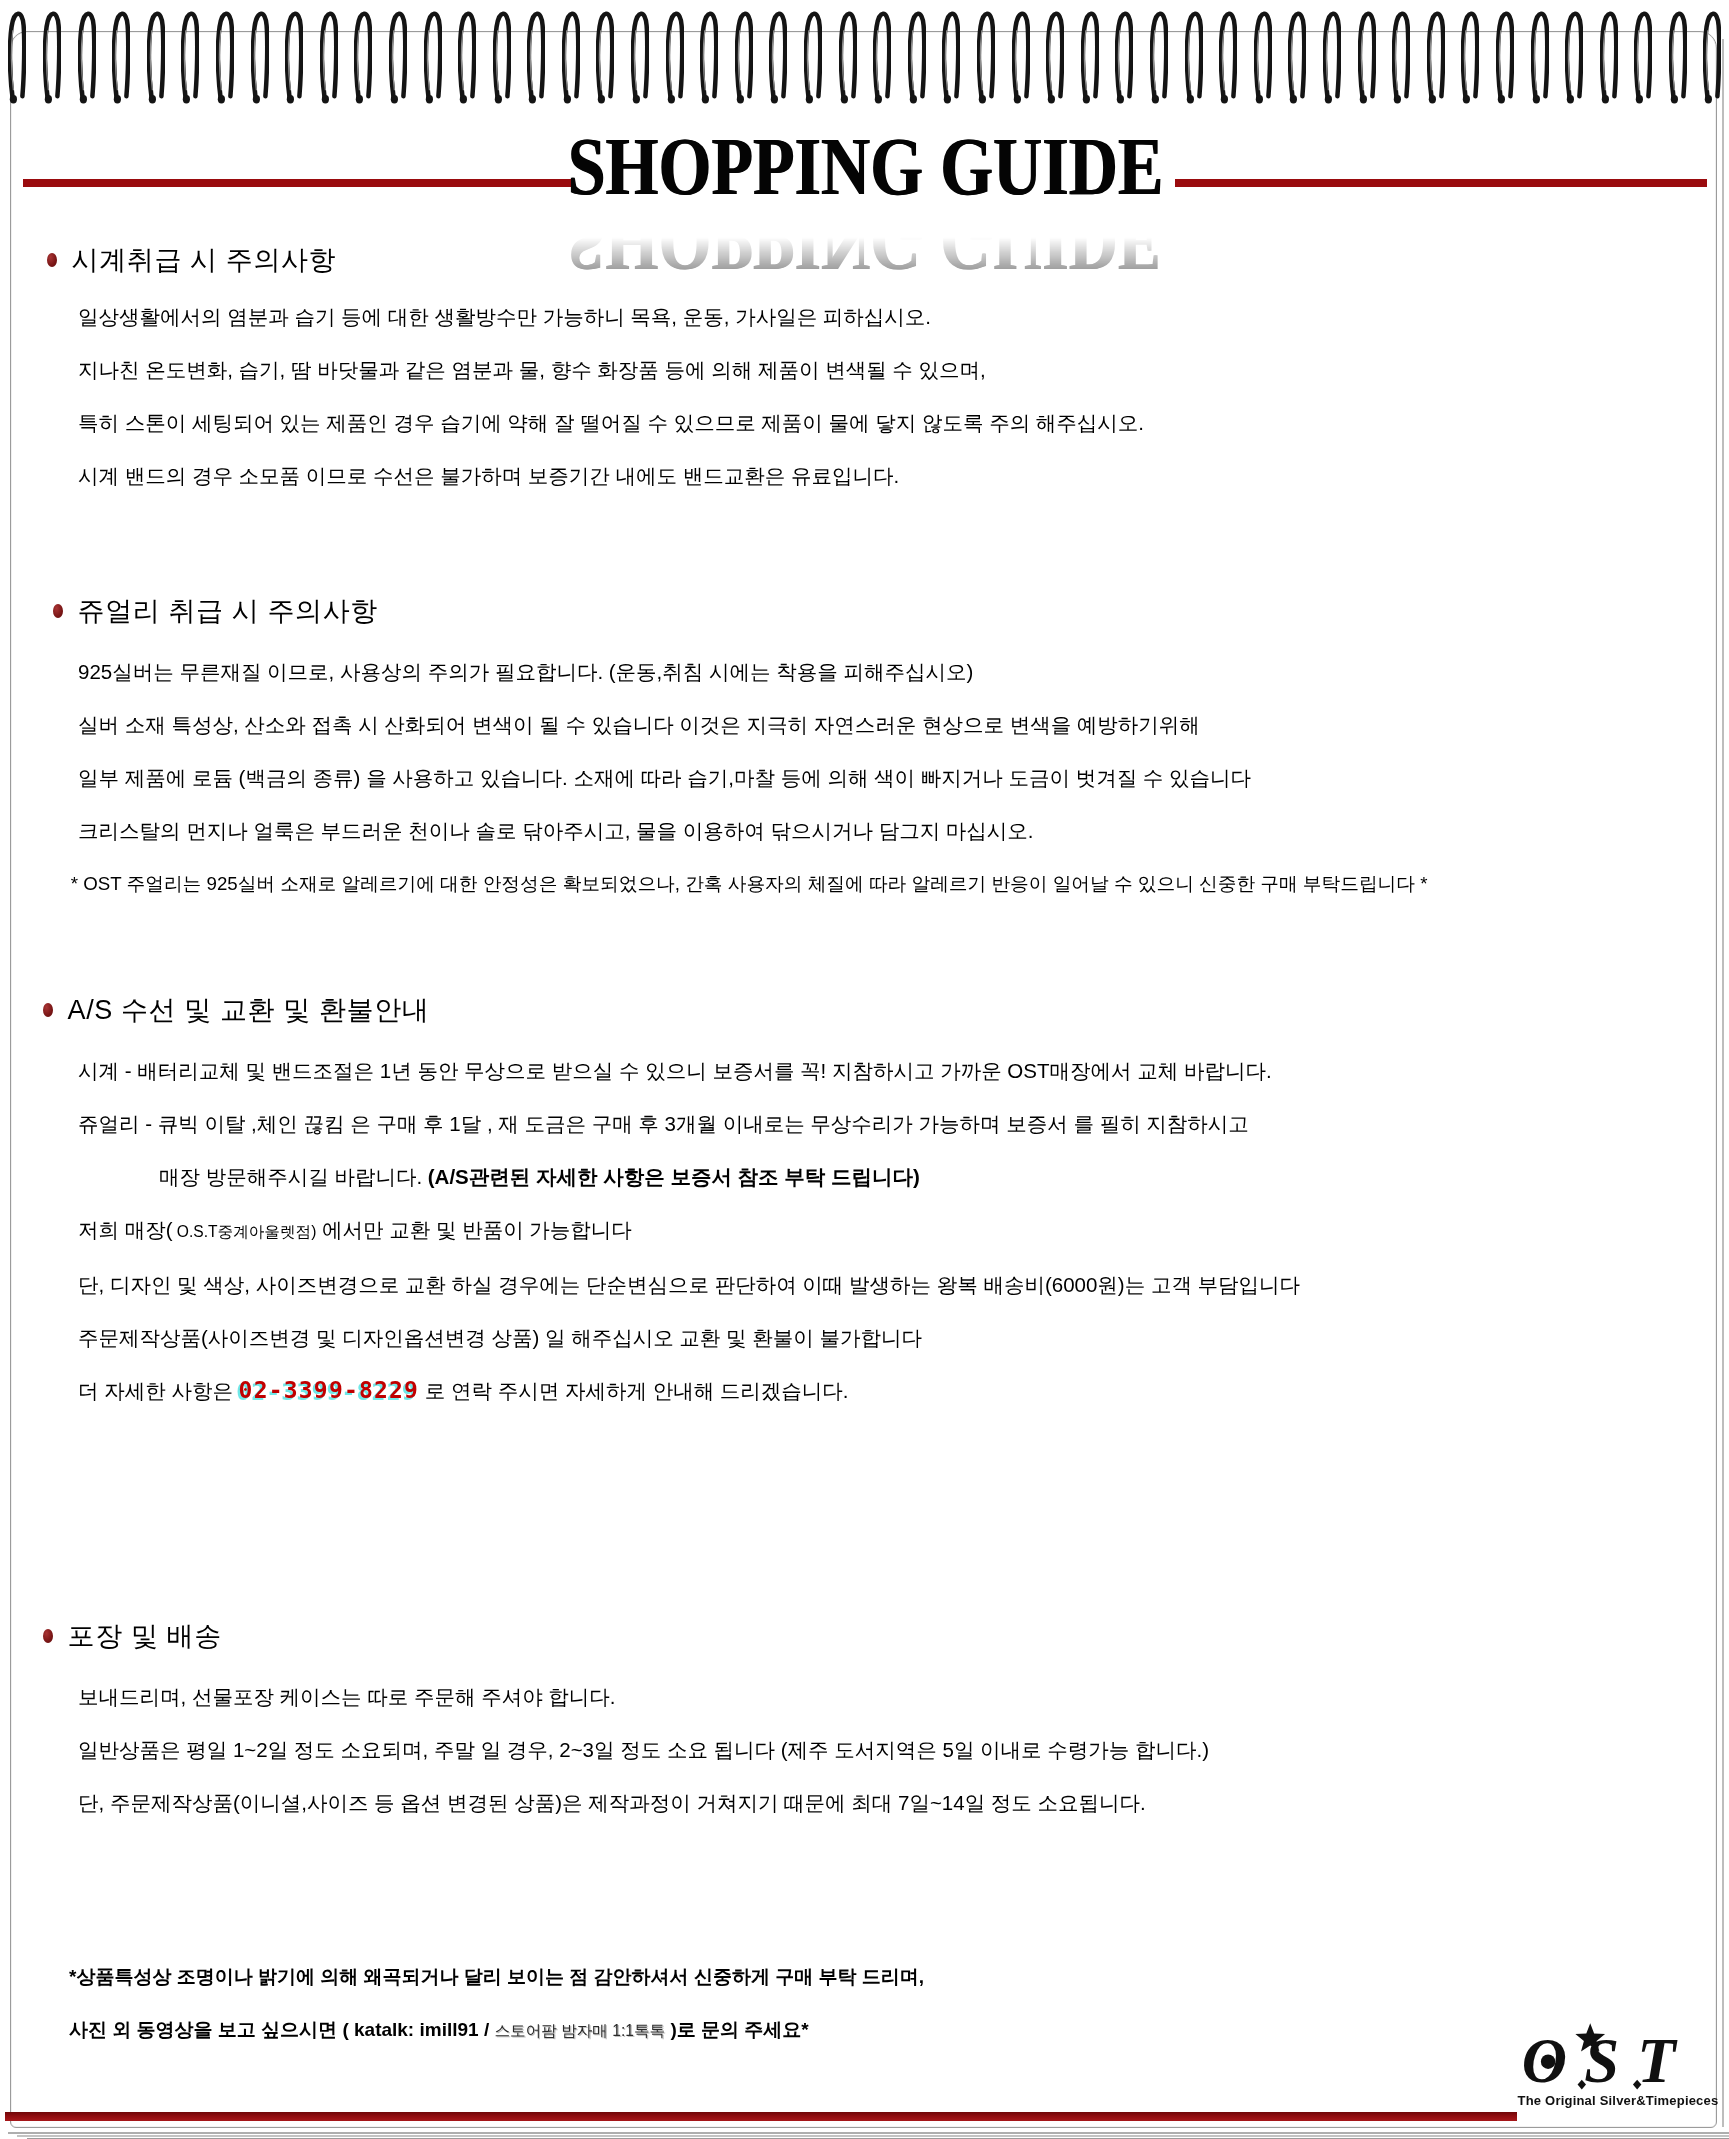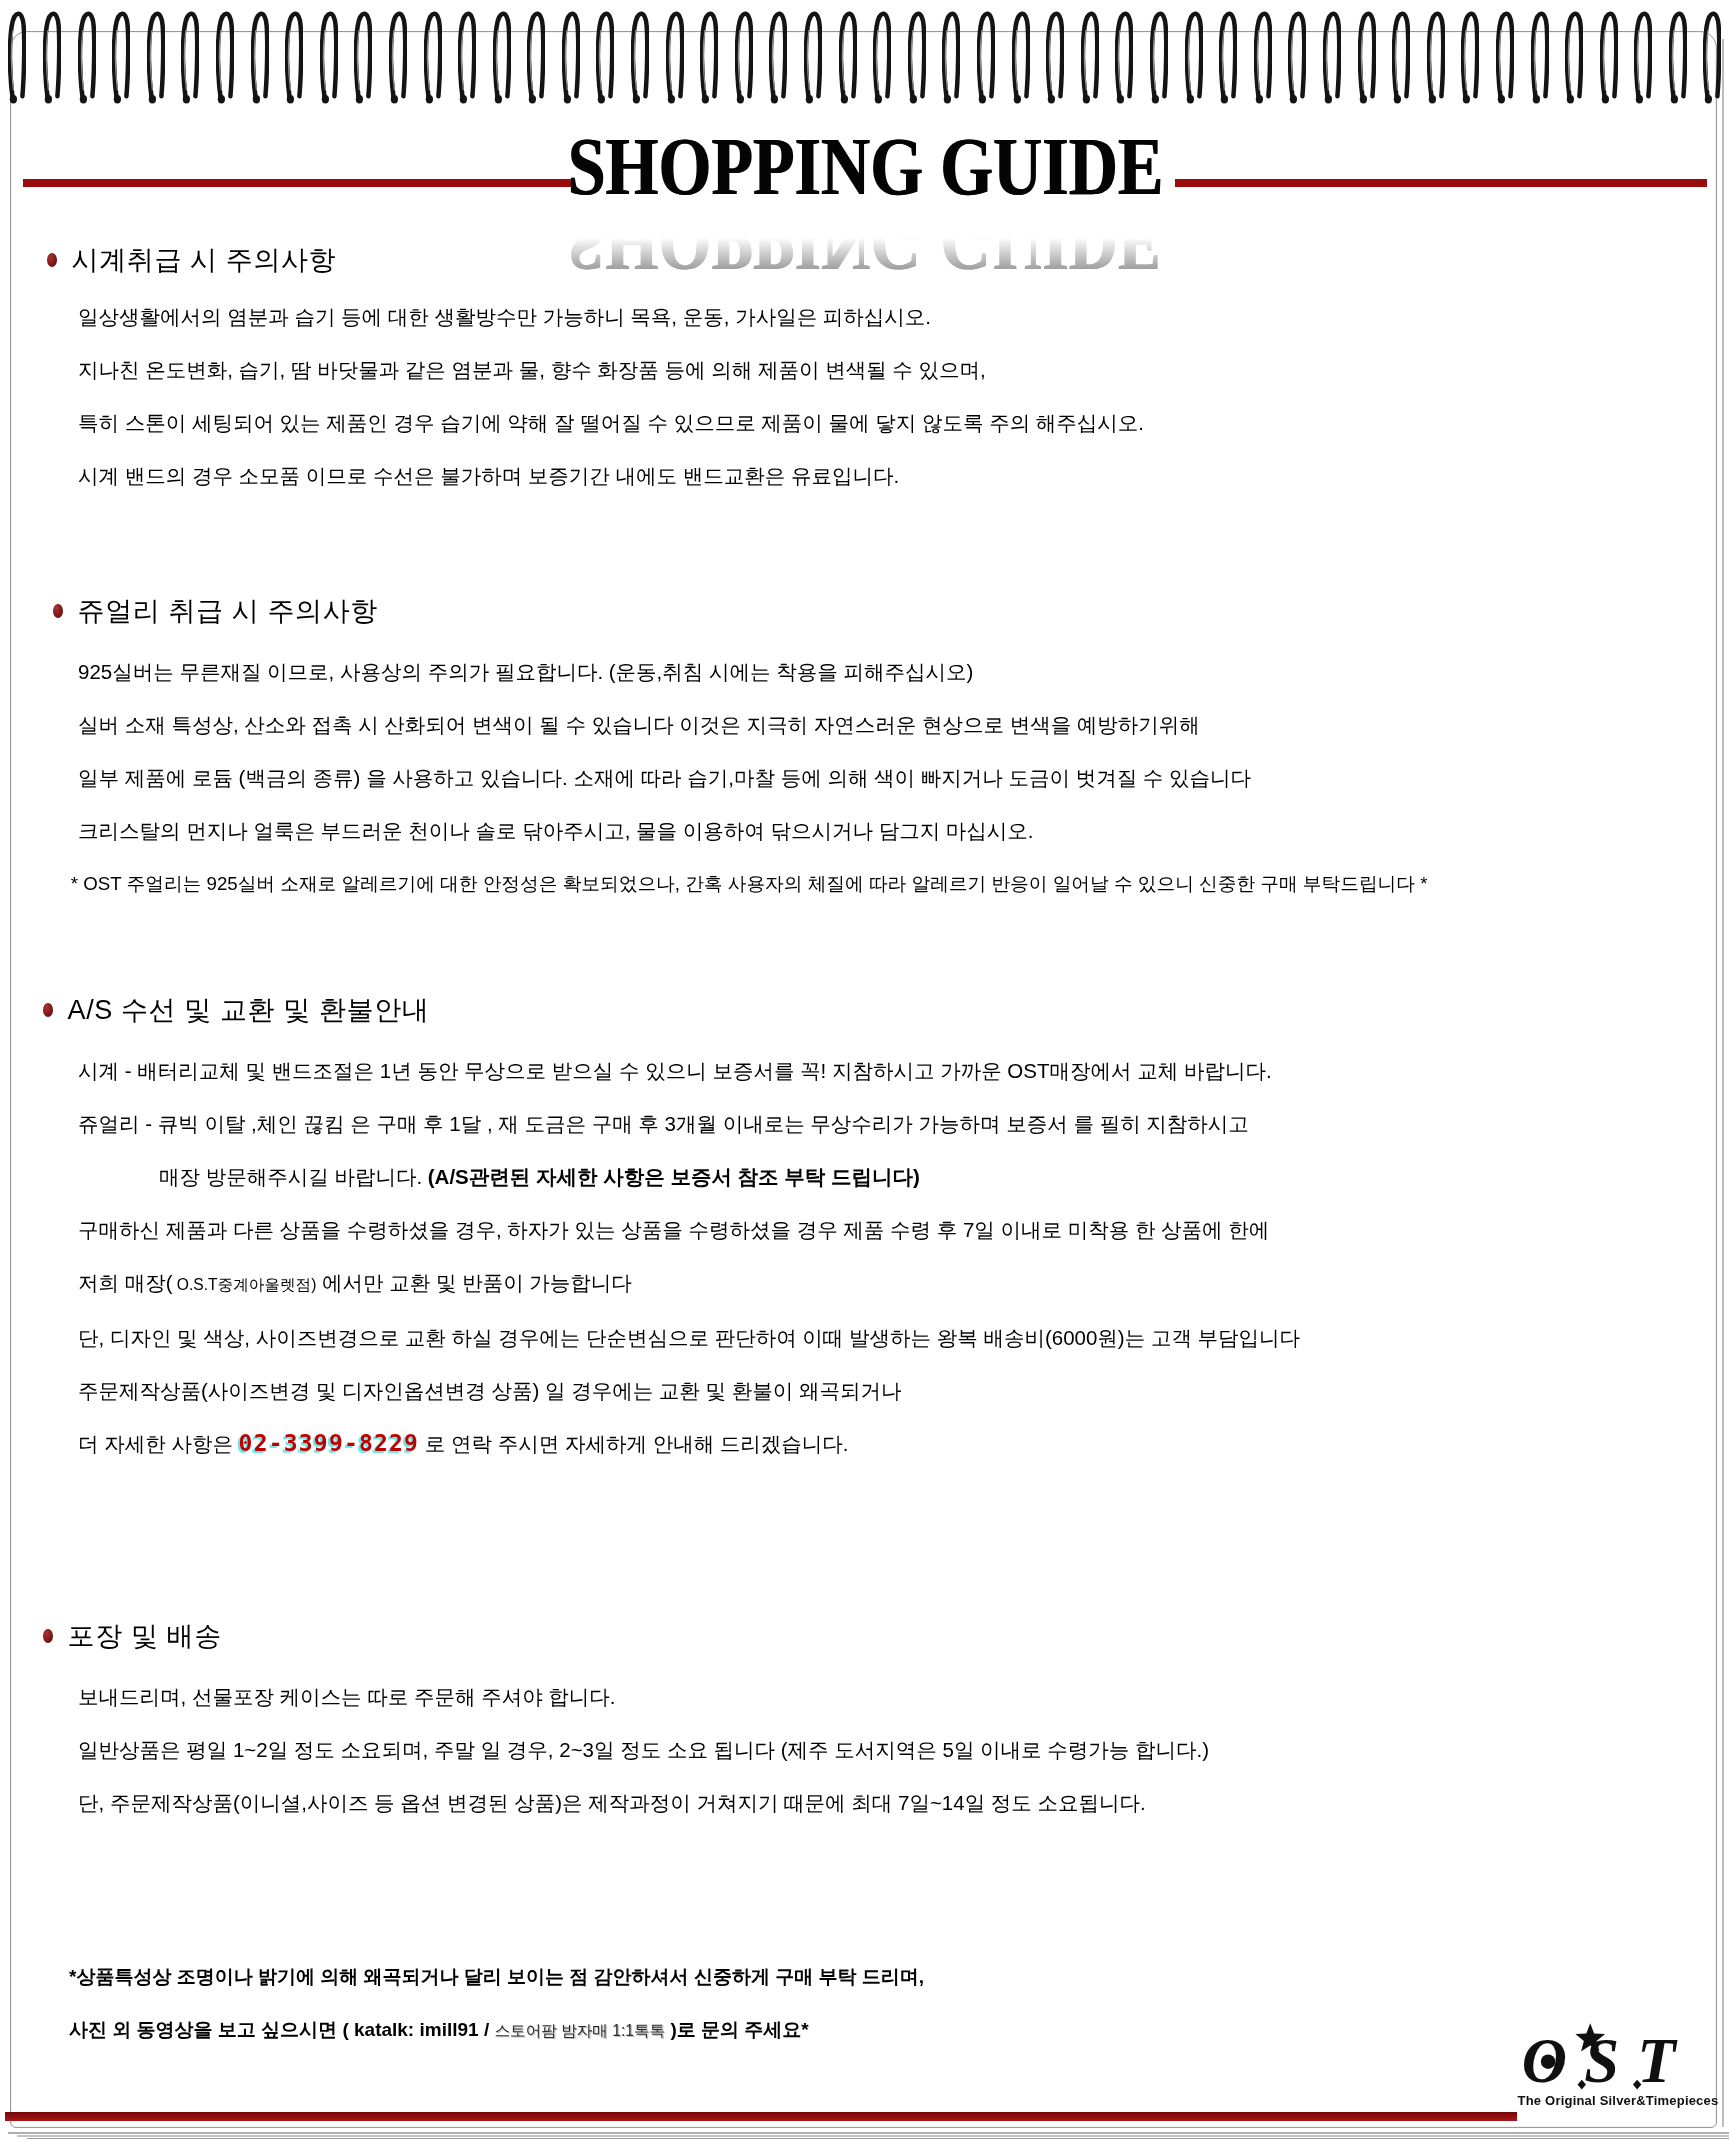--- a/index.html
+++ b/index.html
@@ -527,24 +527,23 @@
 
 <section class="sec" style="top:992px">
   <h2 class="sec-head" style="font-weight:400;margin:0;">
     <span class="bullet"></span>
     <span>A/S 수선 및 교환 및 환불안내</span>
   </h2>
   <div class="sec-body">
     <p>시계 - 배터리교체 및 밴드조절은 1년 동안 무상으로 받으실 수 있으니 보증서를 꼭! 지참하시고 가까운 OST매장에서 교체 바랍니다.</p>
     <p>쥬얼리 - 큐빅 이탈 ,체인 끊킴 은 구매 후 1달 , 재 도금은 구매 후 3개월 이내로는 무상수리가 가능하며 보증서 를 필히 지참하시고</p>
     <p class="indent1"><span>매장 방문해주시길 바랍니다. </span><span class="bold-seg">(A/S관련된 자세한 사항은 보증서 참조 부탁 드립니다)</span></p>
-    <p>구매하신 제품과 다른 상품을 수령하셨을 경우, 하자가 있는 상품을 수령하셨을 경우 제품 수령 후 7일 이내로  미착용 한 상품에 한에</p>
     <p><span>저희 매장(</span><span class="small-inline"> O.S.T중계아울렛점)</span><span> 에서만 교환 및 반품이 가능합니다</span></p>
     <p>단, 디자인 및 색상, 사이즈변경으로 교환 하실 경우에는 단순변심으로 판단하여 이때 발생하는 왕복 배송비(6000원)는 고객 부담입니다</p>
-    <p>주문제작상품(사이즈변경 및 디자인옵션변경 상품) 일 경우에는 교환 및 환불이 왜곡되거나</p>
+    <p>주문제작상품(사이즈변경 및 디자인옵션변경 상품) 일 해주십시오 교환 및 환불이 불가합니다</p>
     <p><span>더 자세한 사항은 </span><span class="phone">02-3399-8229</span><span> 로 연락 주시면 자세하게 안내해 드리겠습니다.</span></p>
   </div>
 </section>
 
 <section class="sec" style="top:1618px">
   <h2 class="sec-head" style="font-weight:400;margin:0;">
     <span class="bullet"></span>
     <span>포장 및 배송</span>
   </h2>
   <div class="sec-body">

